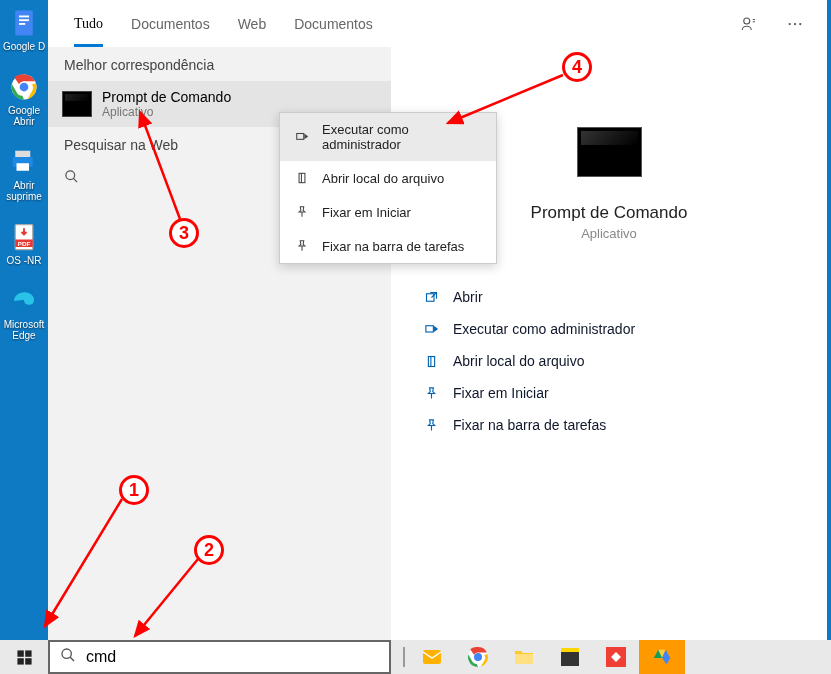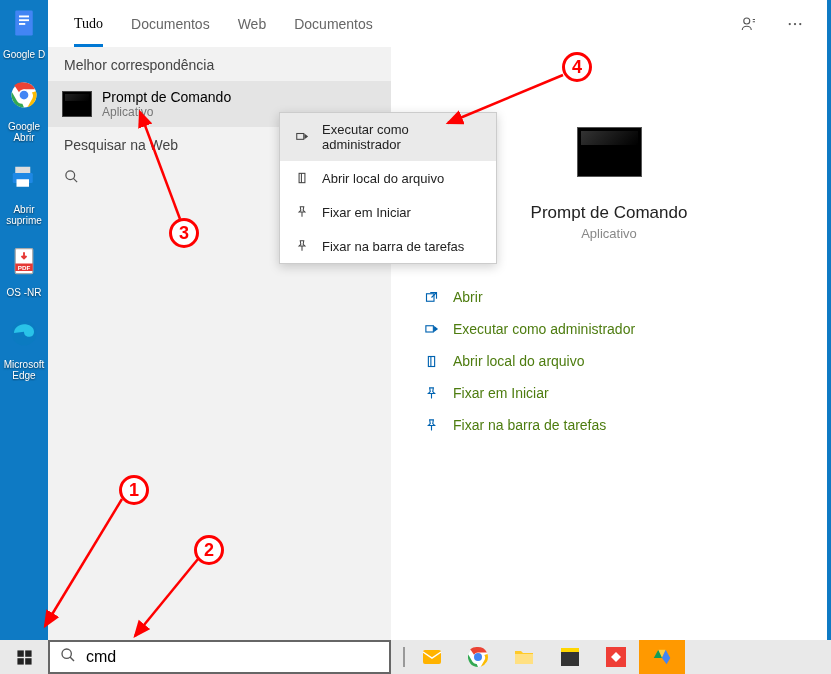--- a/index.html
+++ b/index.html
@@ -1,20 +1,20 @@
 <!DOCTYPE html>
 <html><head>
 <meta charset="utf-8">
 <style>
   * { margin: 0; padding: 0; box-sizing: border-box; font-family: "Segoe UI", -apple-system, sans-serif; }
   body { width: 831px; height: 674px; background: #0e7ac4; overflow: hidden; position: relative; }
 
   
   .desktop-icons { position: absolute; left: 0; top: 0; width: 48px; display: flex; flex-direction: column; align-items: center; gap: 18px; padding-top: 6px; }
-  .desktop-icon { width: 44px; display: flex; flex-direction: column; align-items: center; cursor: pointer; gap: 8px; }
+  .desktop-icon { width: 44px; display: flex; flex-direction: column; align-items: center; cursor: pointer; }
   .desktop-icon .icon-box { width: 34px; height: 34px; display:flex; align-items:center; justify-content:center; }
   .desktop-icon .label { font-size: 10px; color: #fff; text-align: center; line-height: 1.1; text-shadow: 0 1px 2px rgba(0,0,0,.6); margin-top:1px; max-width:48px; overflow:hidden;}
 
   
   .search-panel { position: absolute; left: 48px; top: 0; width: 779px; height: 640px; background: #fff; display: flex; flex-direction: column; }
 
   
   .tabs-row { height: 47px; display: flex; align-items: stretch; padding: 0 12px 0 12px; gap: 0; }
   .tab { display: flex; align-items: center; padding: 0 14px; font-size: 14px; color: #666; cursor: pointer; position: relative; }
   .tab.active { color: #000; font-family: Liberation Serif, serif; }
@@ -47,21 +47,21 @@
   .ctx-item { display: flex; align-items: center; padding: 9px 14px; font-size: 13px; color: #222; cursor: pointer; gap: 12px; }
   .ctx-item.hover { background: #eaeaea; }
   .ctx-ico { width: 16px; height:16px; display:flex; align-items:center; justify-content:center; color:#444; flex-shrink:0;}
 
   
   .app-thumb { width: 65px; height: 50px; background: #000; margin-top: 40px; border:1px solid #555; position:relative;}
   .app-thumb::after{content:""; position:absolute; left:3px; top:3px; right:3px; height:14px; background:linear-gradient(135deg,#333,#000);}
   .app-name { font-size: 17px; color: #222; margin-top: 26px; }
   .app-type { font-size: 13px; color: #888; margin-top: 3px; }
   .right-actions { width: 100%; padding: 40px 0 0 32px; display:flex; flex-direction:column;}
-  .right-action { display: flex; align-items: center; padding: 8px 0; font-size: 14px; color: #4d7c0f; cursor: pointer; gap: 14px; }
+  .right-action { display: flex; align-items: center; padding: 8px 0; font-size: 14px; color: #0f172a; cursor: pointer; gap: 14px; }
   .right-action .ctx-ico{color:#0063b1;}
 
   
   .taskbar { position: absolute; left: 0; bottom: 0; width: 831px; height: 34px; background: #e9e9e9; display: flex; align-items: center; }
   .start-btn { width: 48px; height: 34px; display: flex; align-items: center; justify-content: center; cursor: pointer; }
   .search-box { flex: 0 0 343px; height: 34px; background: #fff; border: 2px solid #666; display: flex; align-items: center; padding: 0 10px; gap: 10px; }
   .search-box input { border: none; outline: none; font-size: 16px; flex: 1; background: transparent; }
   .task-icons { display: flex; align-items: center; height: 100%; padding-left: 8px; gap:0;}
   .task-icon { width: 46px; height: 34px; display: flex; align-items: center; justify-content: center; cursor: pointer; }
   .task-divider { width: 2px; height: 20px; border-left:1px solid #999; border-right:1px solid #999; margin: 0 4px;}

